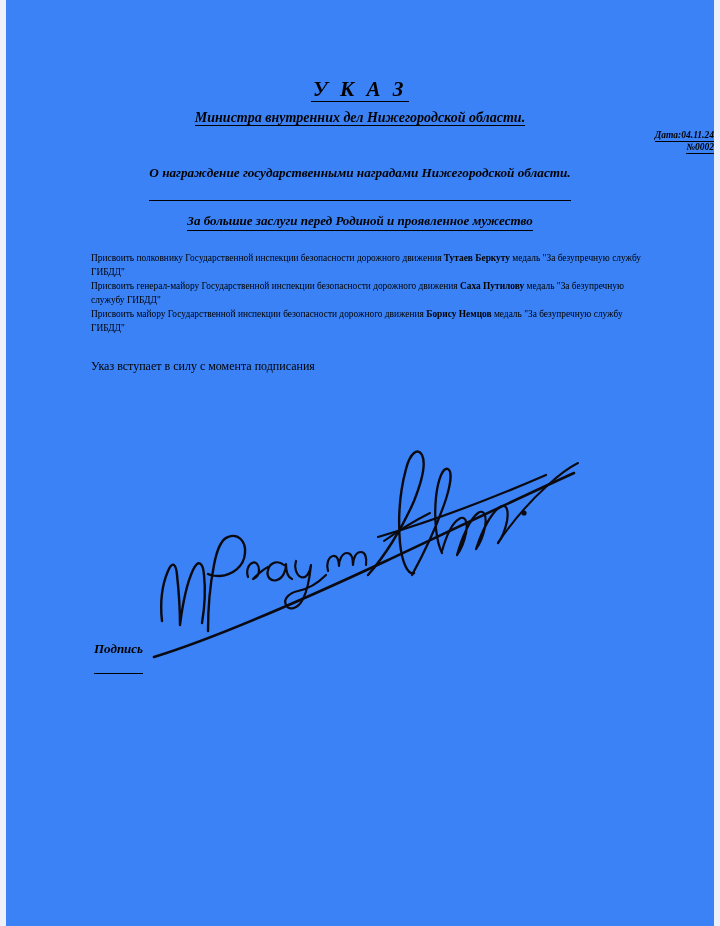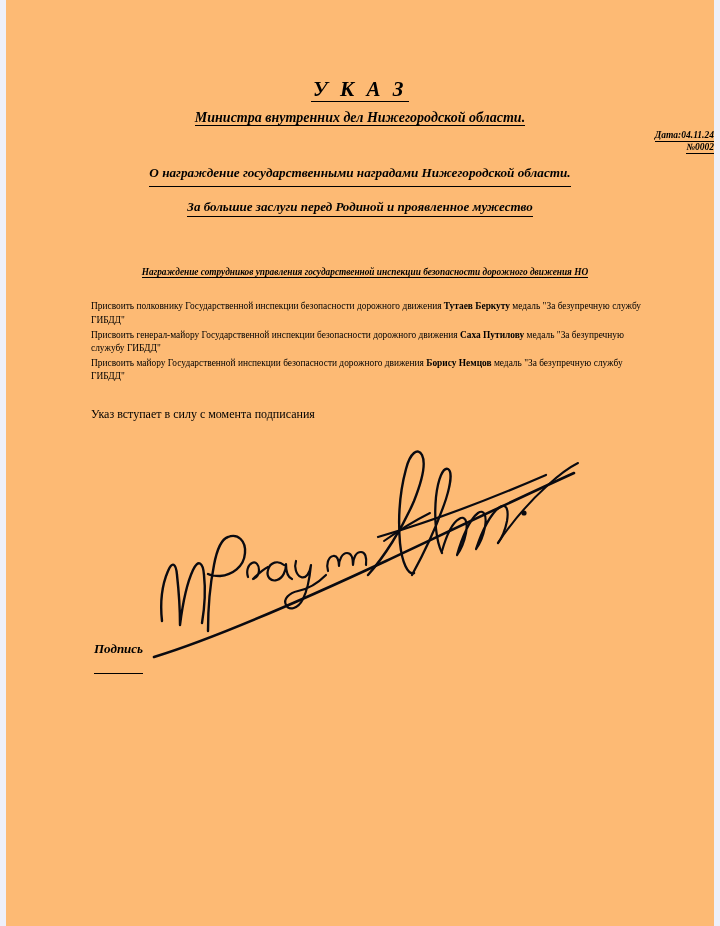--- a/index.html
+++ b/index.html
@@ -14,21 +14,21 @@
     overflow: hidden;
     font-family: "Liberation Serif", "DejaVu Serif", serif;
     color: #000;
   }
 
   .page {
     position: relative;
     width: 708px;
     height: 926px;
     margin: 0 auto;
-    background: #fdba74;
+    background: #3b82f6;
     box-sizing: border-box;
     overflow: hidden;
   }
 
   
   .title-block {
     padding-top: 78px;
     text-align: center;
   }
 
@@ -84,21 +84,21 @@
     margin-top: 9px;
   }
   .purpose-line {
     font-family: "Liberation Serif", "DejaVu Serif", serif;
     font-weight: bold;
     font-style: italic;
     font-size: 13.2px;
     margin: 0;
     display: inline-block;
     border-bottom: 1.3px solid #000;
-    padding-bottom: 5px;
+    padding-bottom: 19px;
   }
 
   .merit {
     text-align: center;
     margin-top: 10px;
   }
   .merit-line {
     font-family: "Liberation Serif", "DejaVu Serif", serif;
     font-weight: bold;
     font-style: italic;
@@ -195,23 +195,20 @@
   </div>
 
   <div class="purpose">
     <p class="purpose-line">О награждение государственными наградами Нижегородской области. </p>
   </div>
 
   <div class="merit">
     <p class="merit-line">За большие заслуги перед Родиной и проявленное мужество</p>
   </div>
 
-  <div class="section-heading">
-    <span class="section-heading-inner">Награждение сотрудников управления государственной инспекции безопасности дорожного движения НО</span>
-  </div>
 
   <div class="awards">
     <p class="award-item">
       <span>Присвоить полковнику Государственной инспекции безопасности дорожного движения </span><span class="recipient">Тутаев Беркуту</span><span> медаль "За безупречную службу ГИБДД"</span>
     </p>
     <p class="award-item">
       <span>Присвоить  генерал-майору Государственной инспекции безопасности дорожного движения </span><span class="recipient">Саха Путилову</span><span> медаль "За безупречную служубу ГИБДД"</span>
     </p>
     <p class="award-item">
       <span>Присвоить майору Государственной инспекции безопасности дорожного движения </span><span class="recipient">Борису Немцов</span><span> медаль "За безупречную службу ГИБДД"</span>

